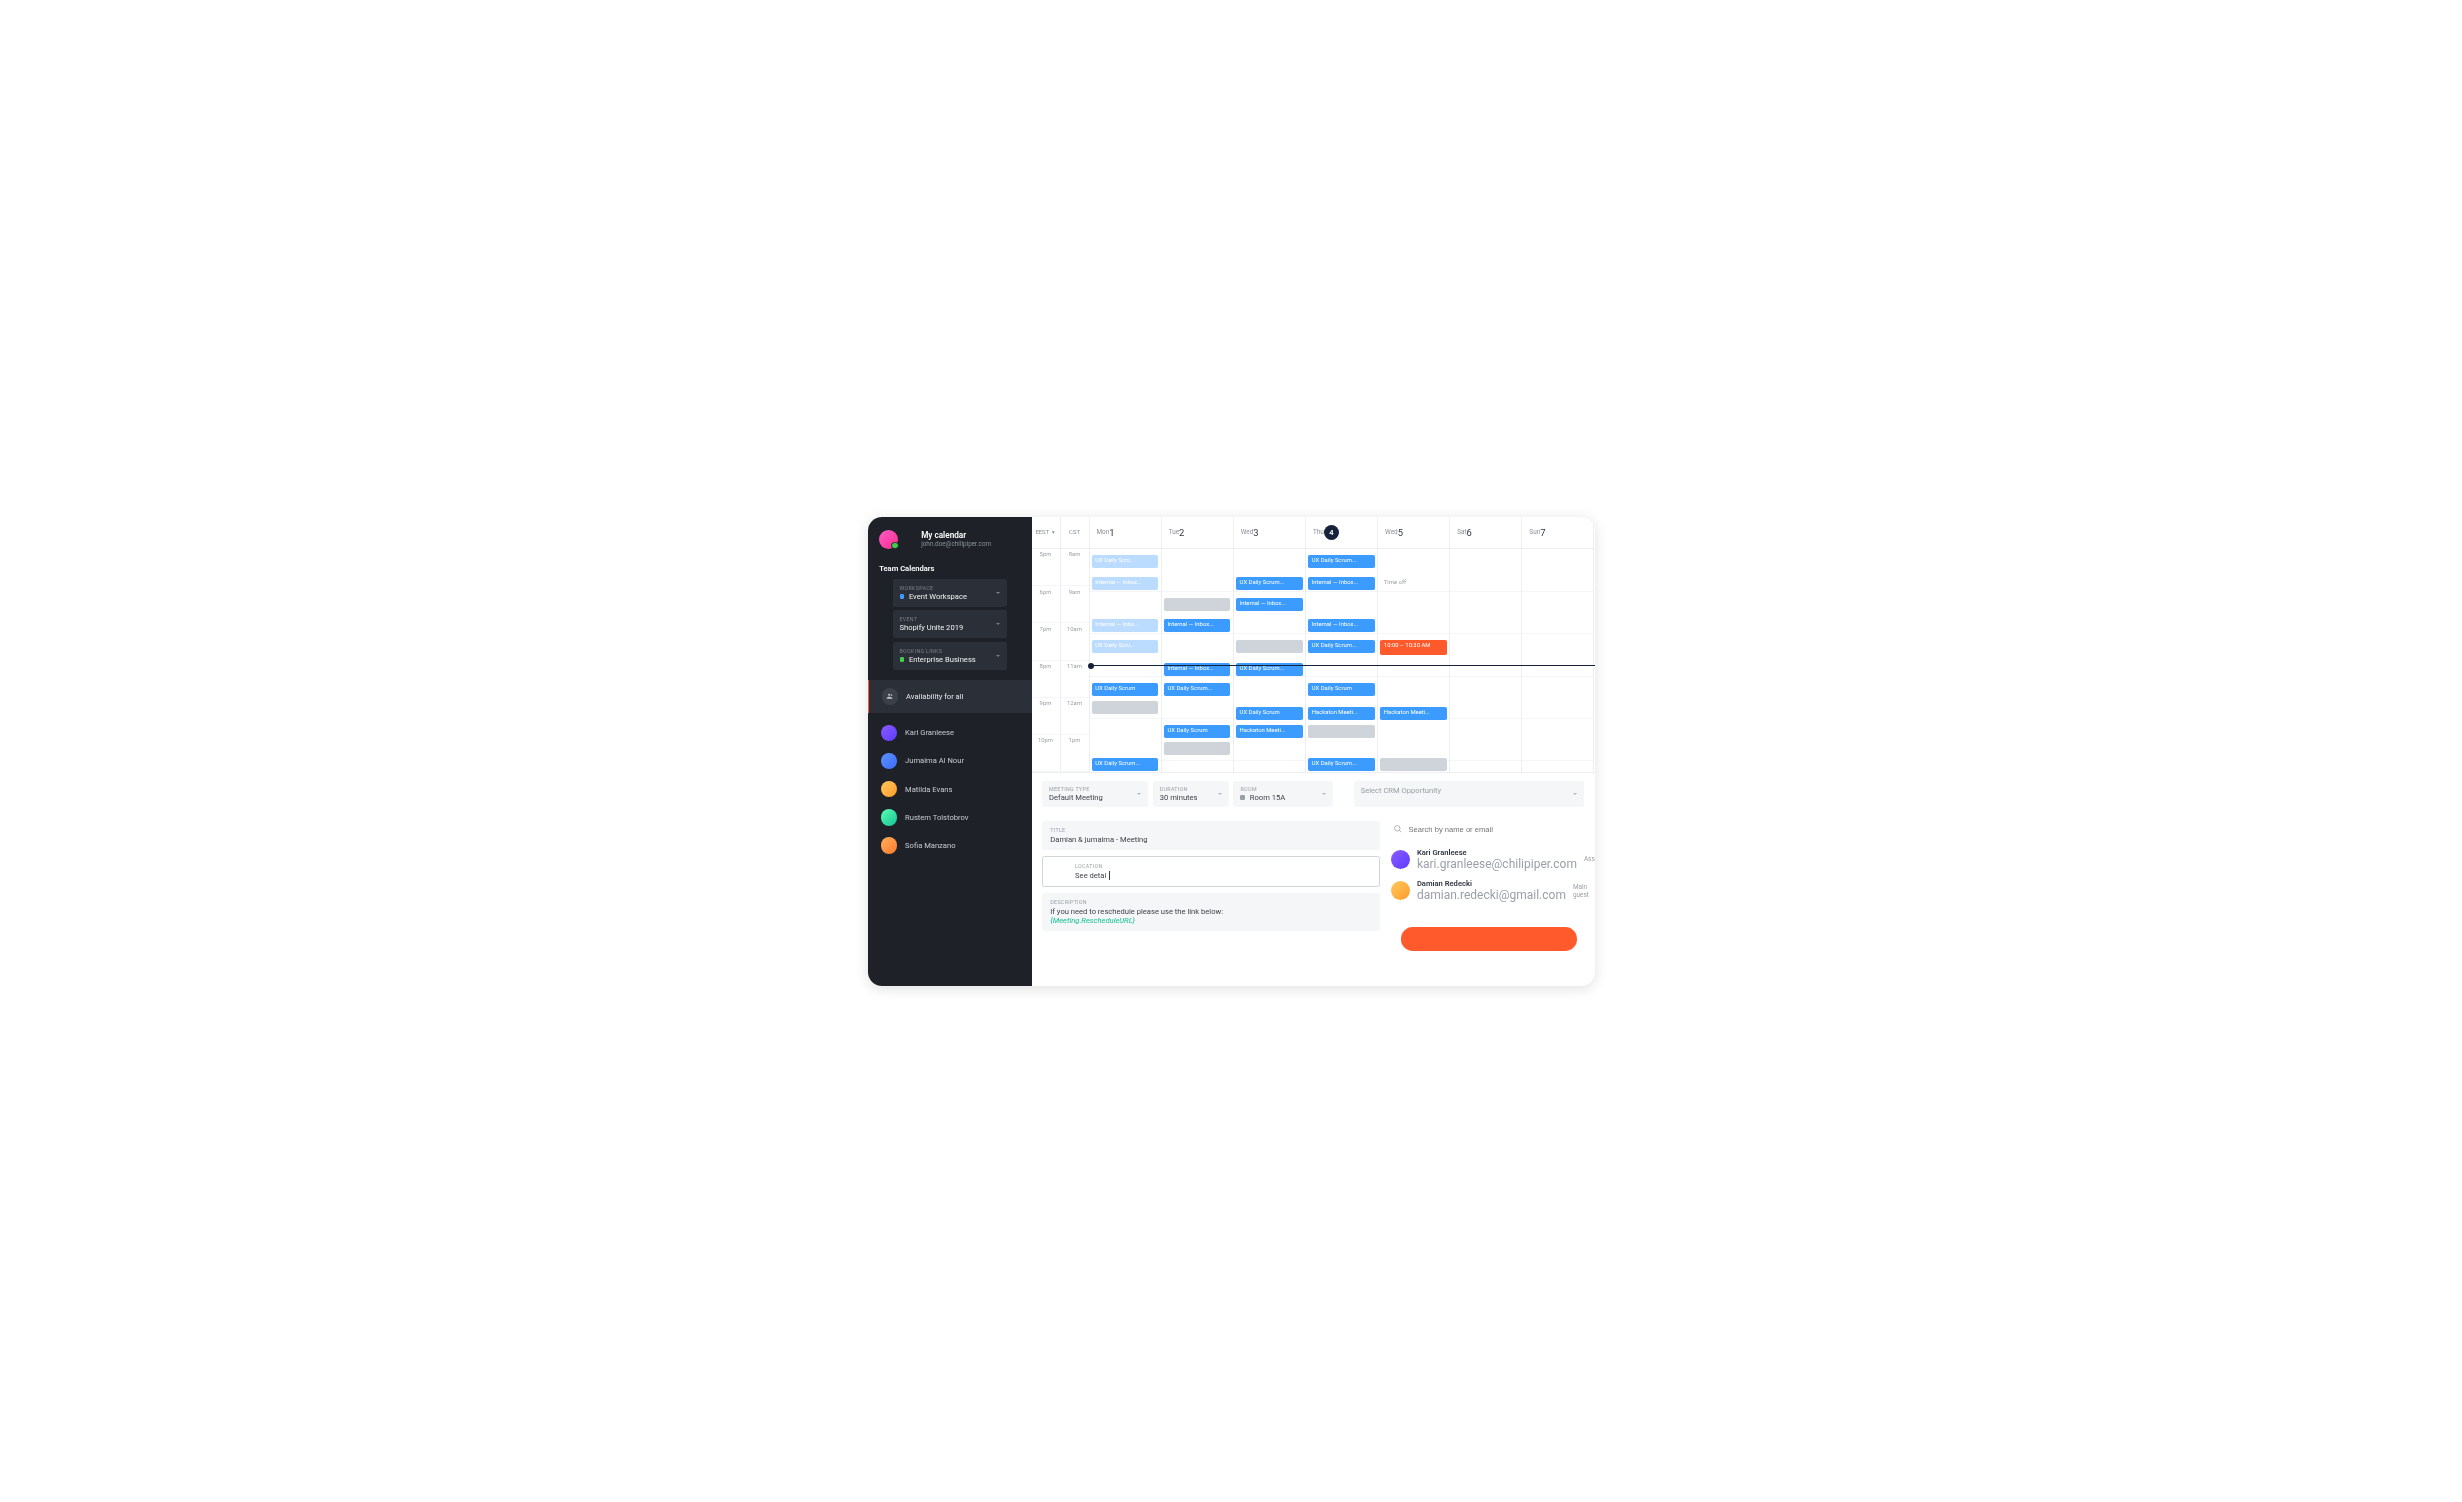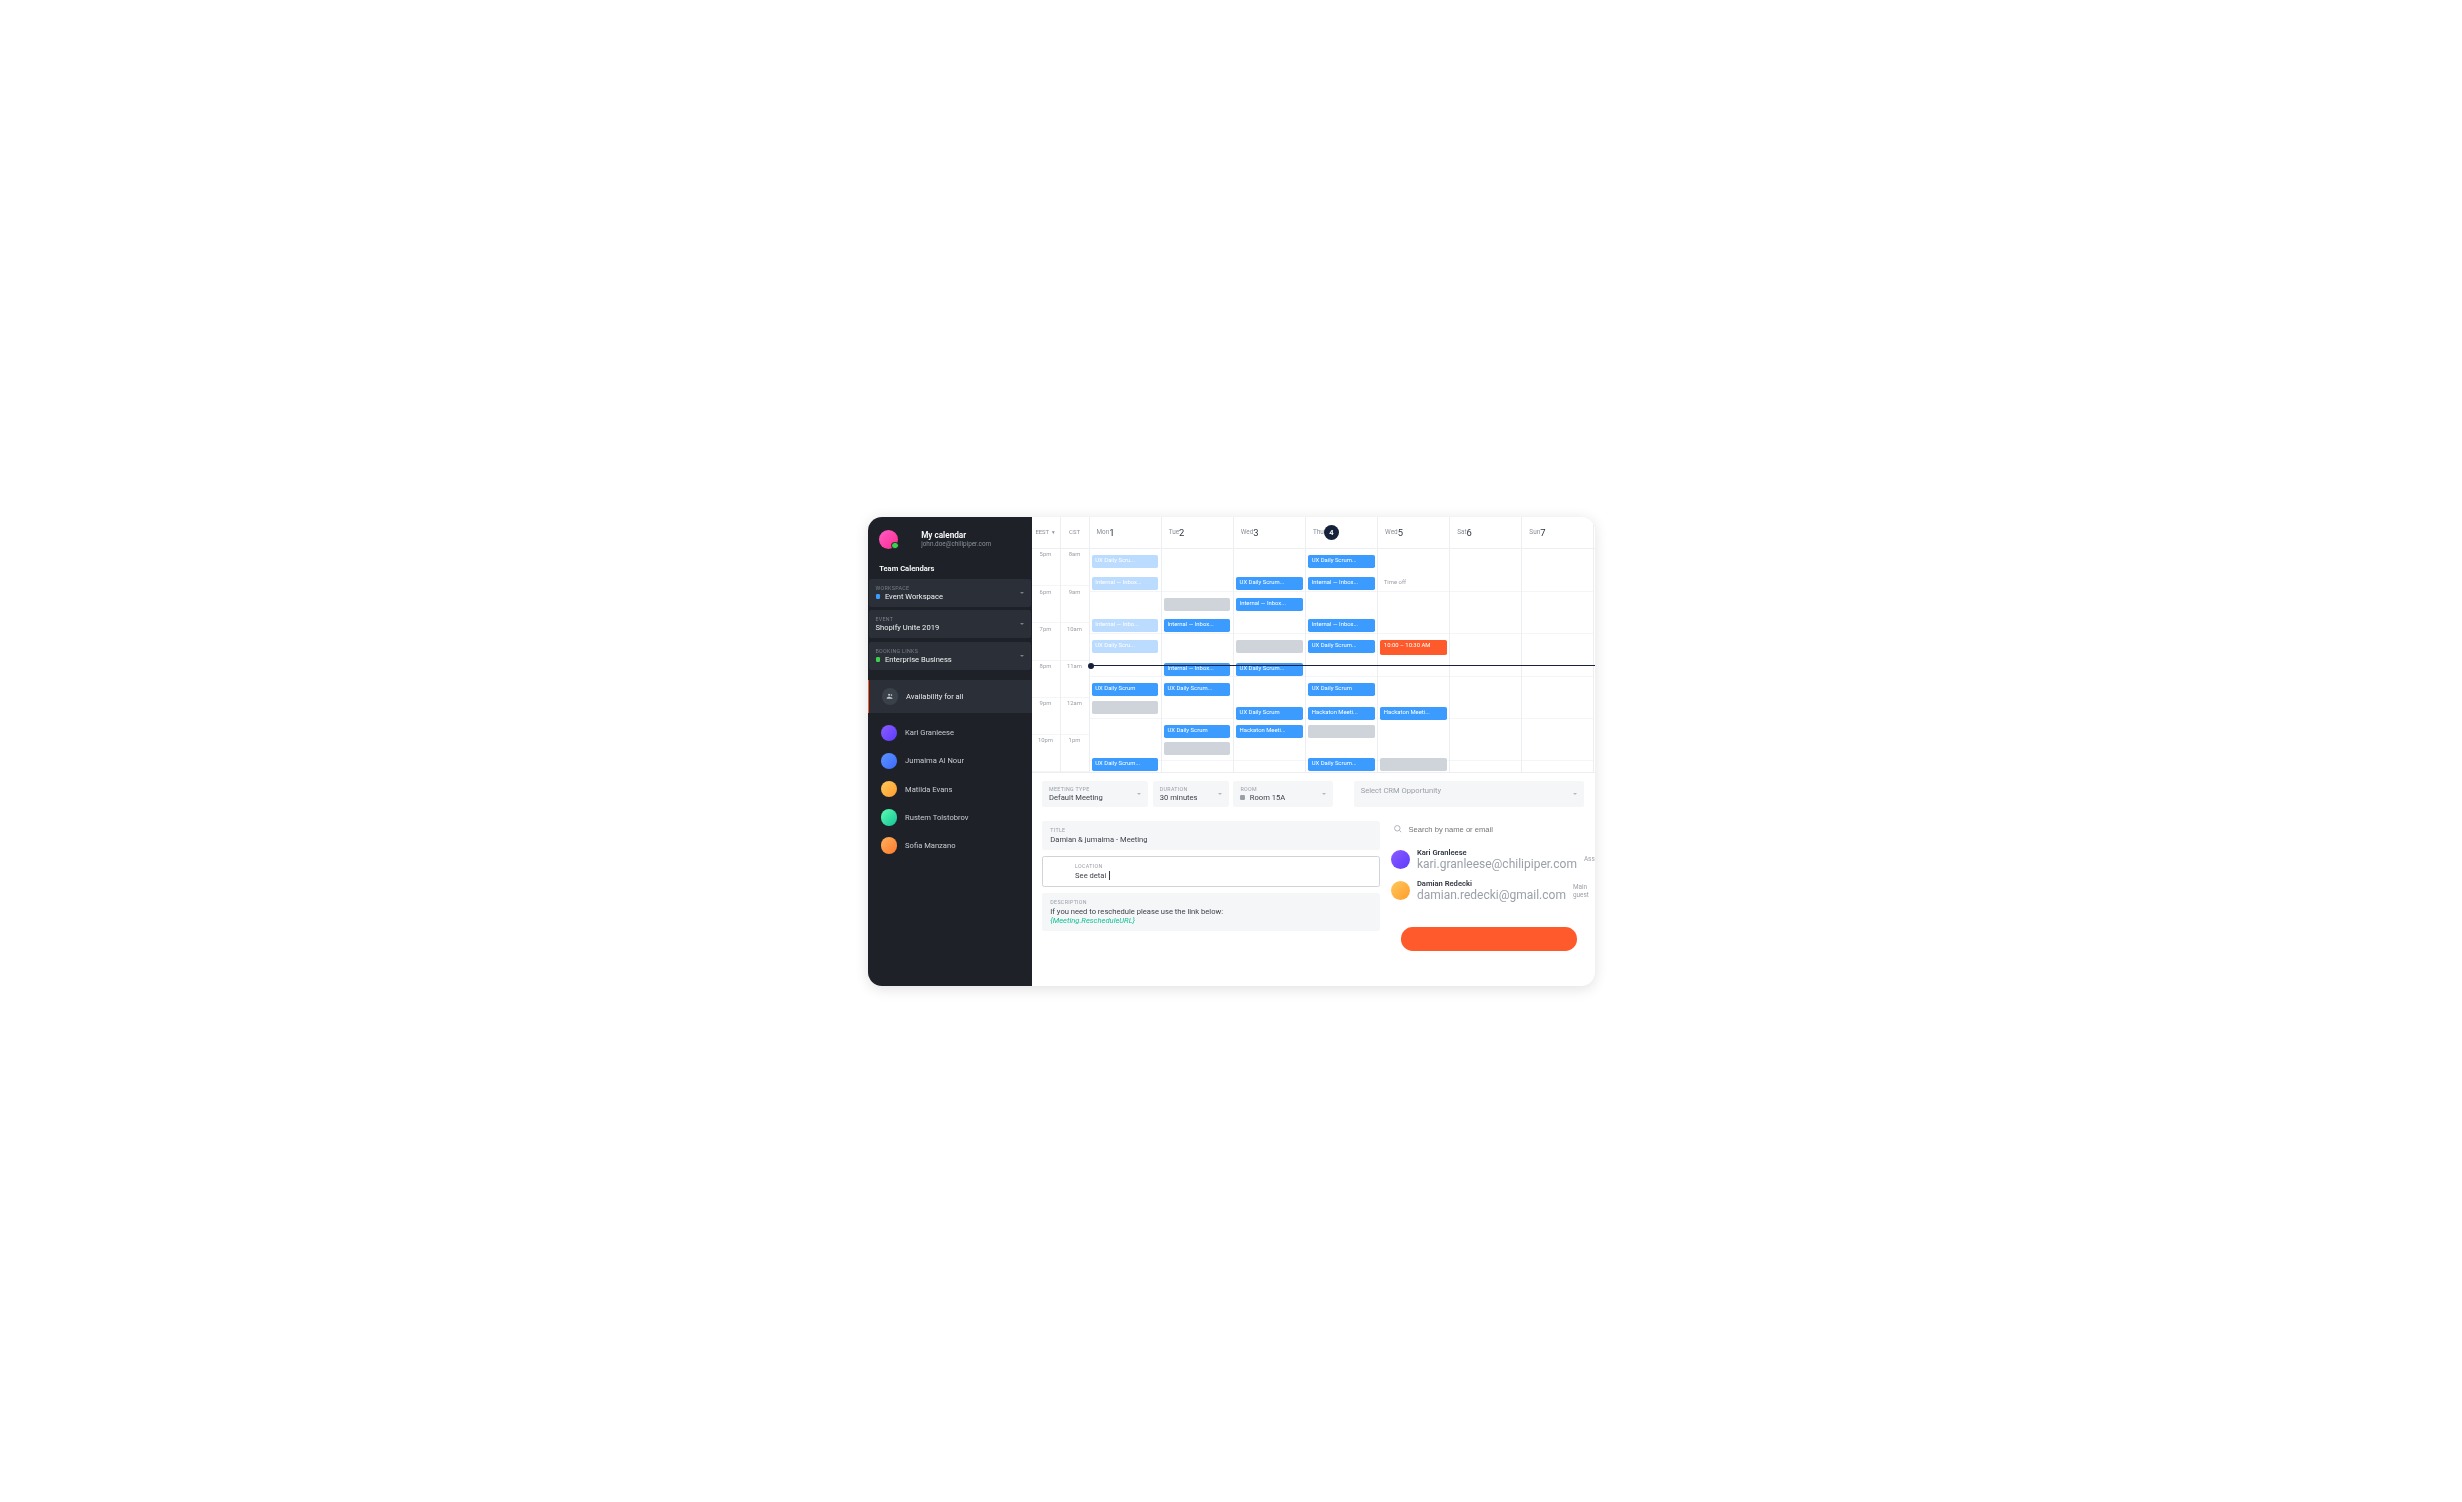--- a/index.html
+++ b/index.html
@@ -5,21 +5,21 @@
 * { box-sizing: border-box; margin: 0; padding: 0; }
 body { font-family: -apple-system, BlinkMacSystemFont, "Segoe UI", Roboto, sans-serif; background: #fff; display: flex; align-items: center; justify-content: center; min-height: 100vh; }
 .app-frame { width: 727px; height: 469px; border-radius: 14px; overflow: hidden; box-shadow: 0 2.3px 14px rgba(0,0,0,.12); display: flex; background: #fff; }
 .sidebar { width: 164px; background: #1e2228; color: #e5e5e5; display: flex; flex-direction: column; padding-top: 13px; }
 .profile-row { display: flex; align-items: center; gap: 23px; padding: 0 11.7px 10.6px; }
 .avatar { width: 19px; height: 19px; border-radius: 50%; flex-shrink: 0; position: relative; }
 .avatar.sm { width: 16.4px; height: 16.4px; }
 .profile-info h2 { font-size: 8.2px; font-weight: 600; color: #fff; }
 .profile-info p { font-size: 6.4px; color: #8a8f98; }
 .section-title { font-size: 7.6px; font-weight: 600; padding: 4.7px 11.7px 5.9px; color: #fff; }
-.selector-group { padding: 0 1px; }
+.selector-group { padding: 0 25px; }
 .selector { background: #2a2f38; border-radius: 2.3px; margin-bottom: 3.5px; padding: 5.9px 7px; position: relative; cursor: pointer; }
 .selector-label { font-size: 5.3px; letter-spacing: .06em; color: #7a7f88; text-transform: uppercase; margin-bottom: 1.2px; }
 .selector-value { font-size: 7.6px; color: #f1f1f1; display: flex; align-items: center; gap: 4.7px; }
 .dot { width: 4.7px; height: 4.7px; border-radius: 1.2px; display: inline-block; }
 .caret-down { position: absolute; right: 7px; top: 50%; transform: translateY(-50%); width: 0; height: 0; border-left: 2.3px solid transparent; border-right: 2.3px solid transparent; border-top: 2.9px solid #7a7f88; }
 .avail-row { display: flex; align-items: center; gap: 8.2px; padding: 8.2px 13px; background: #2a2f38; margin-top: 7px; border-left: 1.8px solid #ff5a2c; cursor: pointer; }
 .avail-icon { width: 16.4px; height: 16.4px; background: #3b4149; border-radius: 50%; display: flex; align-items: center; justify-content: center; font-size: 7px; color: #c5c9cf; }
 .avail-text { font-size: 7.6px; color: #e8e8e8; }
 .people-list { padding: 5.9px 0; }
 .person-row { display: flex; align-items: center; gap: 8.2px; padding: 5.9px 13px; cursor: pointer; }

